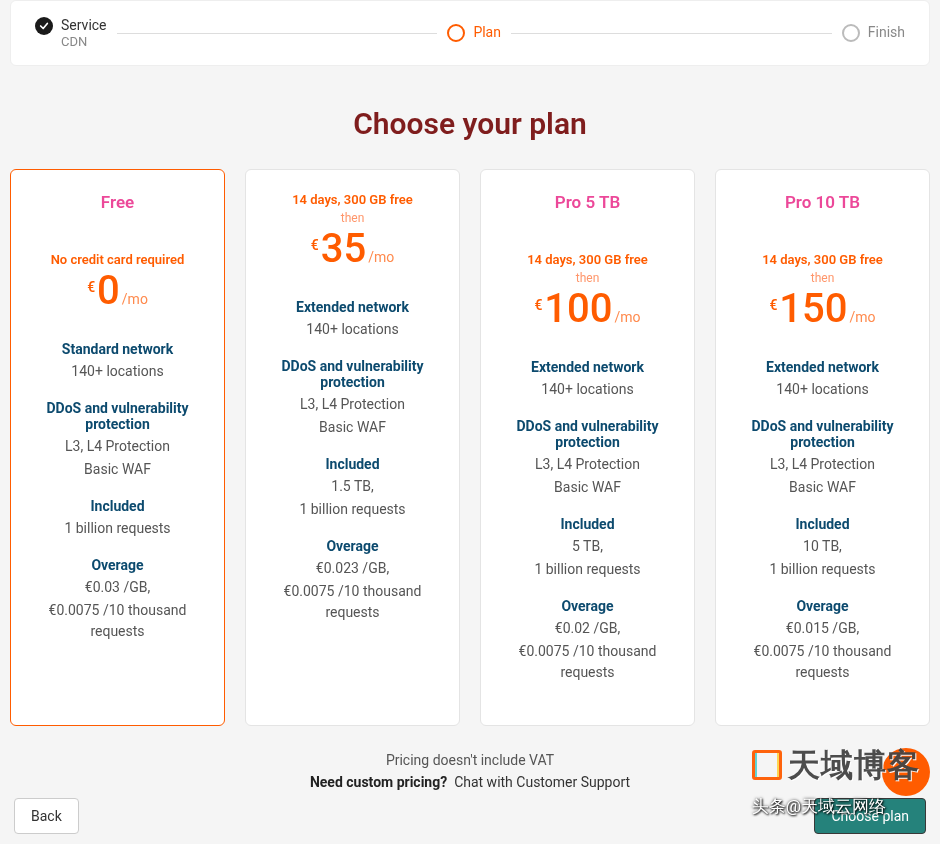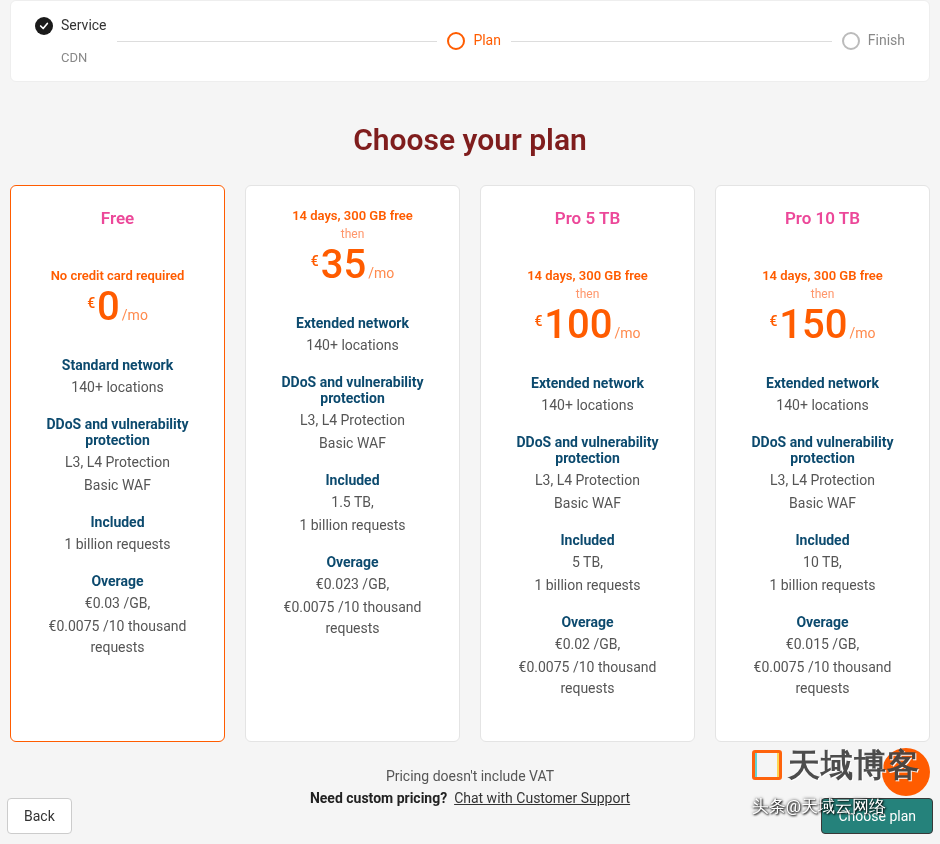--- a/index.html
+++ b/index.html
@@ -28,21 +28,21 @@
     gap: 8px;
   }
   .step-circle {
     width: 18px; height: 18px; border-radius: 50%;
     display: inline-flex; align-items: center; justify-content: center;
     flex-shrink: 0;
   }
   .step-circle.done { background: #1a1a1a; color: #fff; }
   .step-circle.current { border: 2px solid #FF5C00; background: #fff; }
   .step-circle.pending { border: 2px solid #bbb; background: #fff; }
-  .step-labels { display: flex; flex-direction: column; line-height: 1.2; gap: 16px; }
+  .step-labels { display: flex; flex-direction: column; line-height: 1.2; }
   .step-label { font-size: 14px; color: #333; }
   .step-label.current { color: #FF5C00; }
   .step-label.pending { color: #888; }
   .step-sub { font-size: 13px; color: #888; }
   .step-line {
     flex: 1; height: 1px; background: #ddd;
   }
   .page-title {
     text-align: center;
     font-size: 30px;
@@ -102,26 +102,26 @@
   .sec-title { font-size: 14px; font-weight: 700; color: #0c4a6e; margin-bottom: 4px; }
   .sec-line { font-size: 14px; color: #555; margin-top: 2px; line-height: 1.5; }
   .footer-info {
     text-align: center;
     margin-top: 26px;
     font-size: 14px;
     color: #555;
   }
   .footer-info .custom { margin-top: 6px; color: #222; }
   .footer-info .custom strong { font-weight: 700; }
-  .footer-info .chat-link { text-decoration: underline; color: #333; cursor: pointer; }
+  .footer-info .chat-link { color: #333; cursor: pointer; }
   .bottom-bar {
     position: absolute;
     bottom: 10px;
     left: 0; right: 0;
-    padding: 0 7px;
+    padding: 0 14px;
     display: flex;
     justify-content: space-between;
     align-items: center;
   }
   .btn {
     font-size: 14px;
     padding: 9px 16px;
     border-radius: 4px;
     cursor: pointer;
     font-family: inherit;

